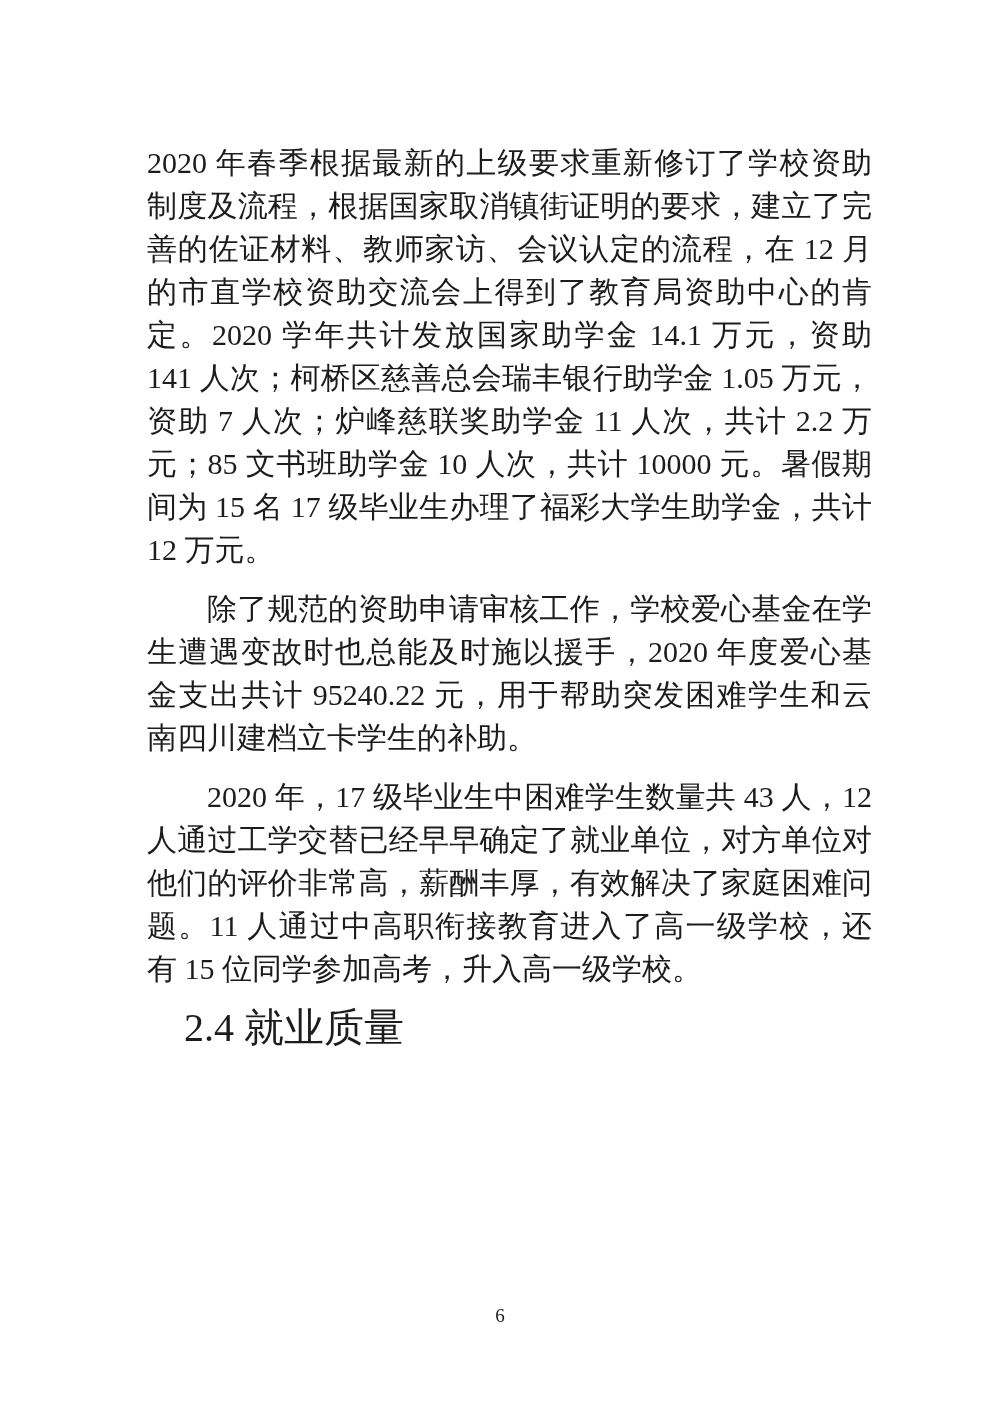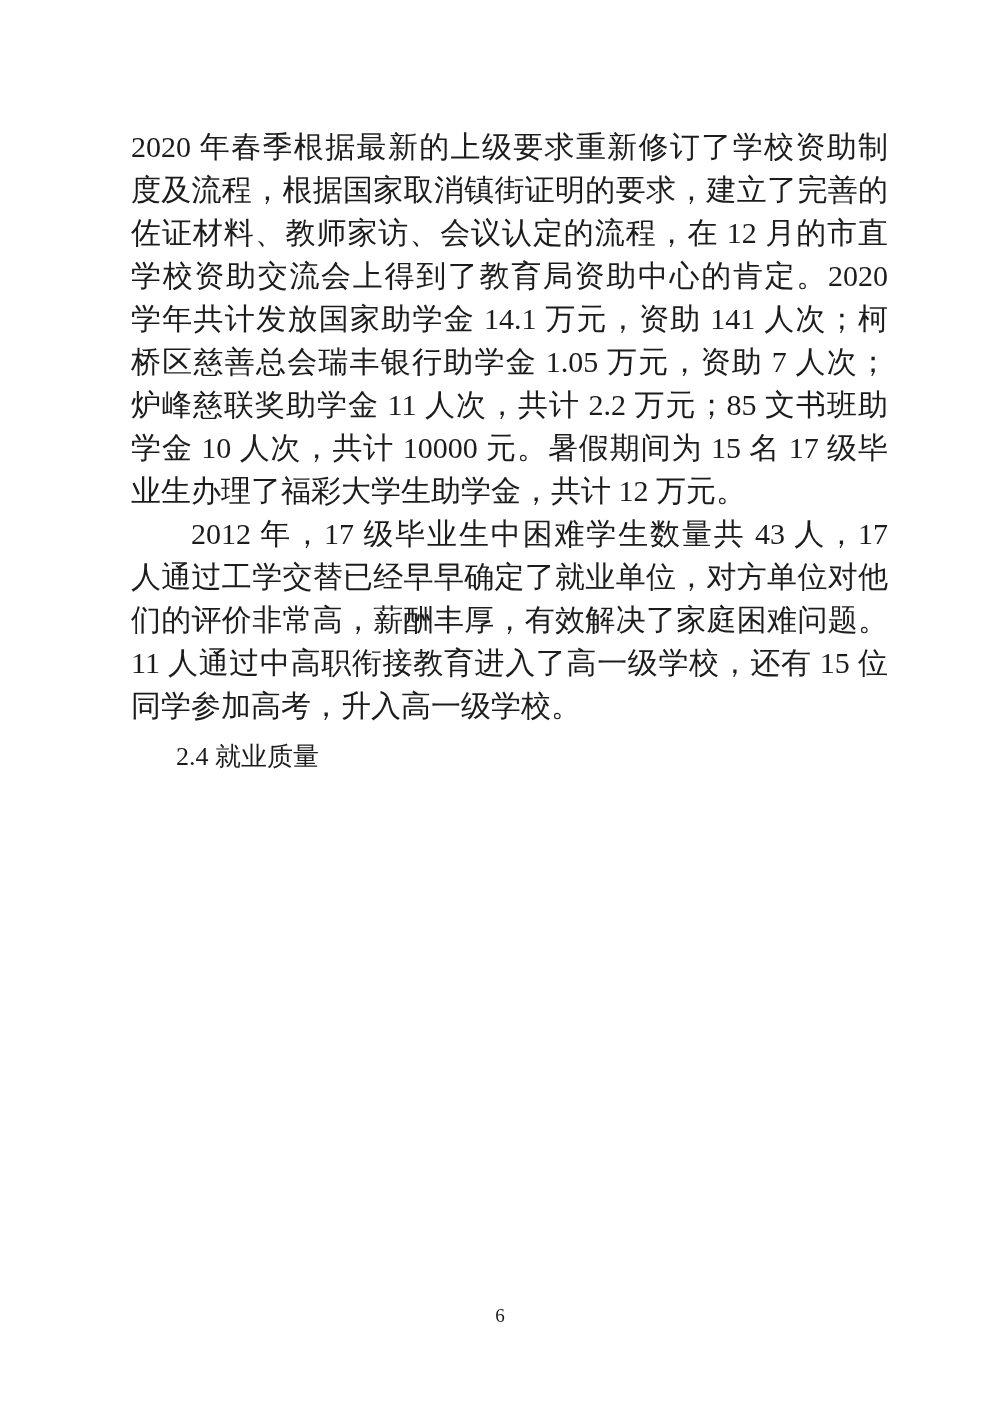--- a/index.html
+++ b/index.html
@@ -21,31 +21,31 @@
     left: 131px;
     top: 125px;
     width: 757px;
     font-size: 30px;
     line-height: 43px;
     text-align: justify;
     text-justify: inter-ideograph;
     letter-spacing: 0;
   }
   .doc-body p {
-    margin: 0;
+    margin: 16px;
     padding: 0;
     text-indent: 2em;
   }
   .doc-body p.no-indent {
     text-indent: 0;
   }
   .section-heading {
-    margin: 8px;
+    margin: 16px;
     padding: 0;
-    font-size: 26px;
+    font-size: 40px;
     font-weight: normal;
     line-height: 43px;
     text-indent: 37px;
     text-align: left;
   }
   .page-footer {
     position: absolute;
     left: 0;
     top: 1304px;
     width: 100%;
@@ -54,17 +54,18 @@
     line-height: 24px;
     color: #1c1c1c;
   }
 </style>
 </head>
 <body>
 
 <div class="page">
   <div class="doc-body">
     <p class="no-indent">2020 年春季根据最新的上级要求重新修订了学校资助制度及流程，根据国家取消镇街证明的要求，建立了完善的佐证材料、教师家访、会议认定的流程，在 12 月的市直学校资助交流会上得到了教育局资助中心的肯定。2020 学年共计发放国家助学金 14.1 万元，资助 141 人次；柯桥区慈善总会瑞丰银行助学金 1.05 万元，资助 7 人次；炉峰慈联奖助学金 11 人次，共计 2.2 万元；85 文书班助学金 10 人次，共计 10000 元。暑假期间为 15 名 17 级毕业生办理了福彩大学生助学金，共计 12 万元。</p>
-    <p>2012 年，17 级毕业生中困难学生数量共 43 人，17 人通过工学交替已经早早确定了就业单位，对方单位对他们的评价非常高，薪酬丰厚，有效解决了家庭困难问题。11 人通过中高职衔接教育进入了高一级学校，还有 15 位同学参加高考，升入高一级学校。</p>
+    <p>除了规范的资助申请审核工作，学校爱心基金在学生遭遇变故时也总能及时施以援手，2020 年度爱心基金支出共计 95240.22 元，用于帮助突发困难学生和云南四川建档立卡学生的补助。</p>
+    <p>2020 年，17 级毕业生中困难学生数量共 43 人，12 人通过工学交替已经早早确定了就业单位，对方单位对他们的评价非常高，薪酬丰厚，有效解决了家庭困难问题。11 人通过中高职衔接教育进入了高一级学校，还有 15 位同学参加高考，升入高一级学校。</p>
     <h2 class="section-heading">2.4 就业质量</h2>
   </div>
   <div class="page-footer">6</div>
 </div>
 
 </body></html>

